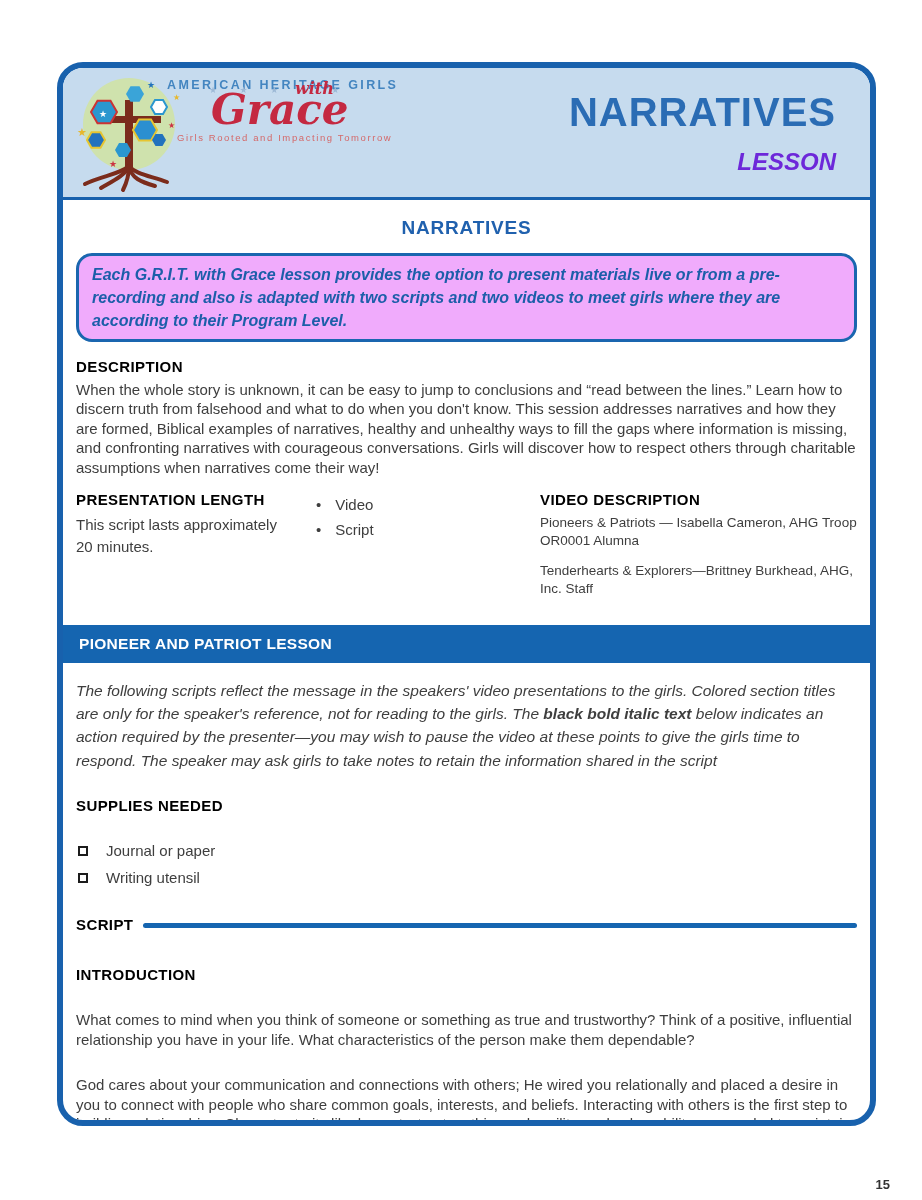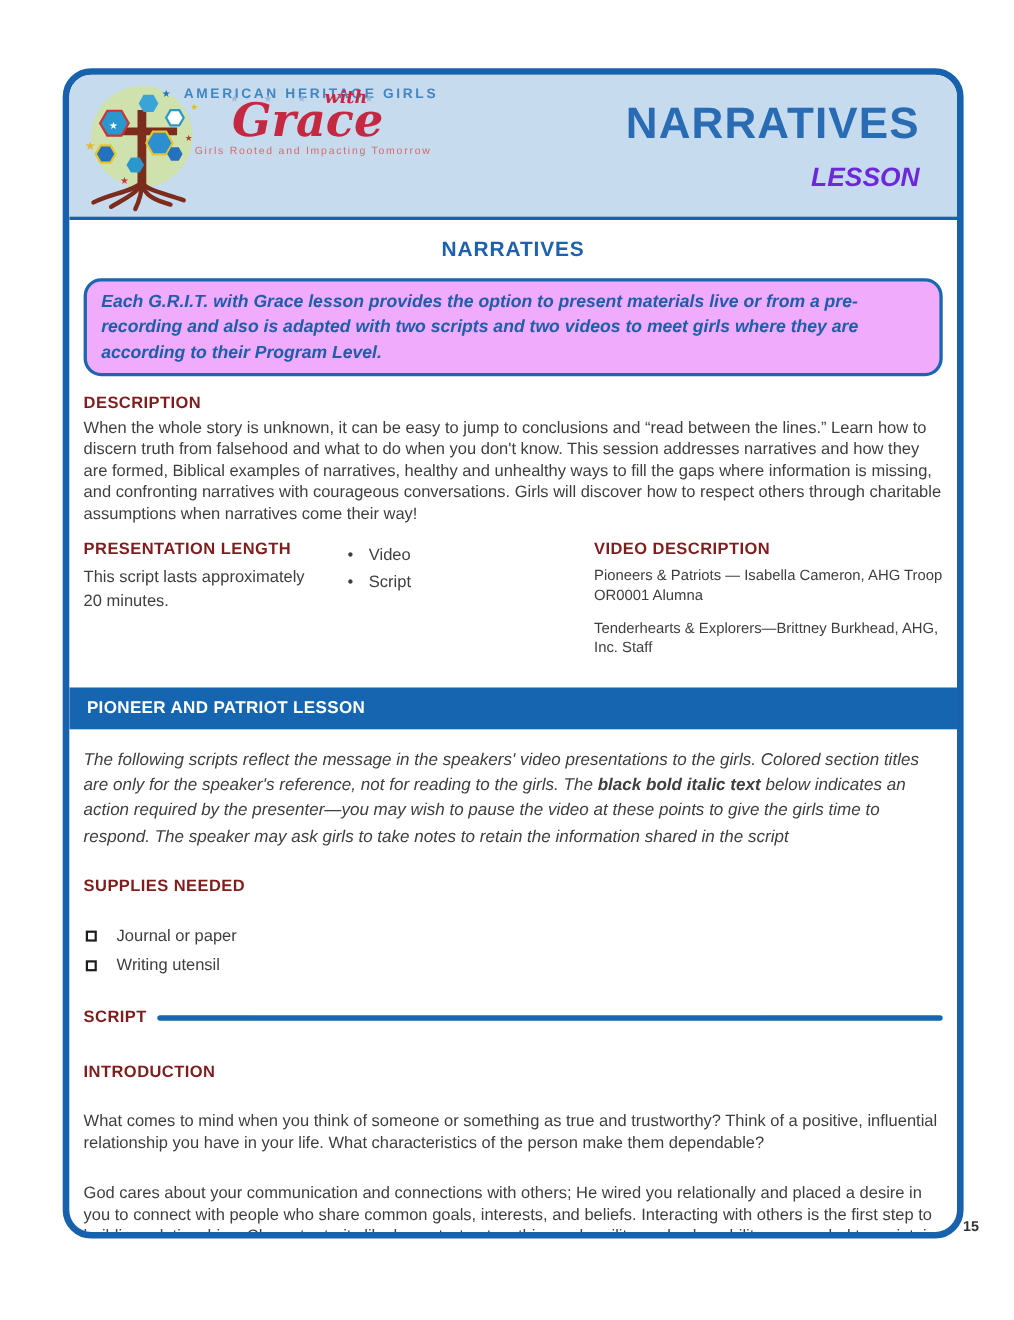--- a/index.html
+++ b/index.html
@@ -41,21 +41,21 @@
   .doc-title { font-size:40px; font-weight:bold; color:#2a6cb4; letter-spacing:1px; line-height:1; }
   .doc-subtitle { font-size:24px; font-weight:bold; font-style:italic; color:#6d28d9; margin-top:16px; }
   
   .content { padding-top:12px; font-size:15px; line-height:1.3; }
   .lesson-title { text-align:center; color:#2061ae; font-size:19px; font-weight:bold; letter-spacing:.8px; margin:4px 0 12px; }
   .intro-box {
     margin:0 13px; background:#f0abfc; border:3px solid #1a66af; border-radius:16px;
     padding:7px 13px; color:#1c5ea9; font-weight:bold; font-style:italic;
     font-size:16px; line-height:1.45;
   }
-  h3.sec { color:#7f1d1d; font-size:15px; font-weight:bold; letter-spacing:.4px; }
+  h3.sec { color:#000000; font-size:15px; font-weight:bold; letter-spacing:.4px; }
   .description { margin:15px 13px 0; }
   .description p { margin-top:3px; }
   .cols { display:flex; margin:13px 13px 0; }
   .col1 { width:226px; flex:none; padding-right:10px; }
   .col1 p { margin-top:4px; line-height:1.5; }
   .col2 { width:238px; flex:none; }
   .col2 ul { list-style:none; margin:5px 0 0; padding-left:14px; }
   .col2 li { margin-bottom:5px; }
   .col2 li::before { content:"•"; margin-right:14px; color:#3e3e3e; }
   .col3 { flex:1; }
@@ -67,21 +67,21 @@
   .script-note { margin:16px 13px 0; font-style:italic; font-size:15.5px; line-height:1.5; }
   .supplies { margin:24px 13px 0; }
   .checklist { list-style:none; margin-top:26px; padding-left:2px; }
   .checklist li { display:flex; align-items:center; margin-bottom:7px; }
   .checkbox { width:10px; height:10px; border:2.2px solid #1c1c1c; margin-right:18px; flex:none; }
   .script-rule { display:flex; align-items:center; margin:28px 13px 0; }
   .script-rule .rule { flex:1; height:5px; background:#1565b0; margin-left:10px; border-radius:3px; }
   .introduction { margin:30px 13px 0; }
   .introduction .para { margin-top:26px; }
   .action { font-weight:bold; font-style:italic; margin:24px 0 0 28px; }
-  .page-number { position:absolute; top:1107px; right:32px; font-weight:bold; font-size:13px; color:#333333; }
+  .page-number { position:absolute; top:1177px; right:32px; font-weight:bold; font-size:13px; color:#333333; }
 </style>
 </head>
 <body>
 
 <div class="frame">
 
   <header class="header">
     <div class="logo">
       <svg class="logo-art" width="122" height="124" viewBox="0 0 122 124">
         <circle cx="58" cy="50" r="46" fill="#cfe2ad"></circle>

